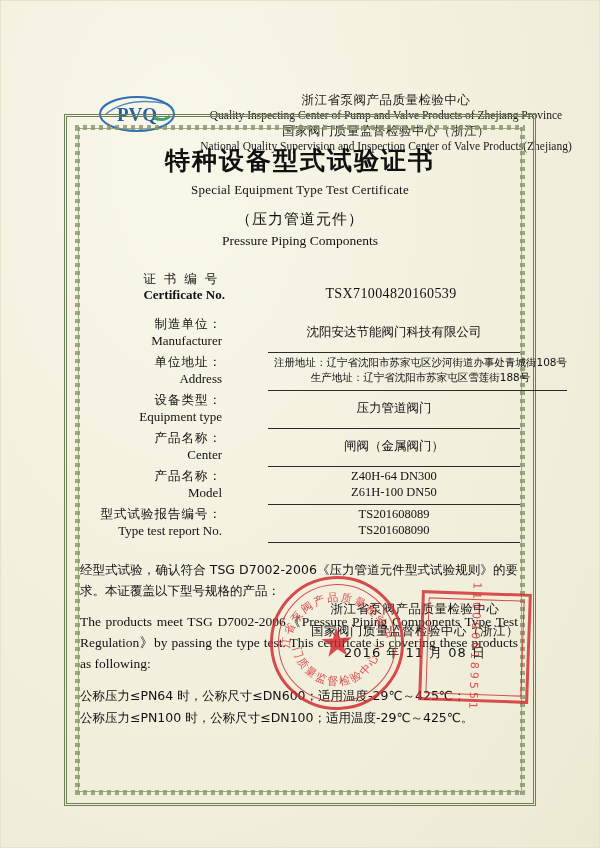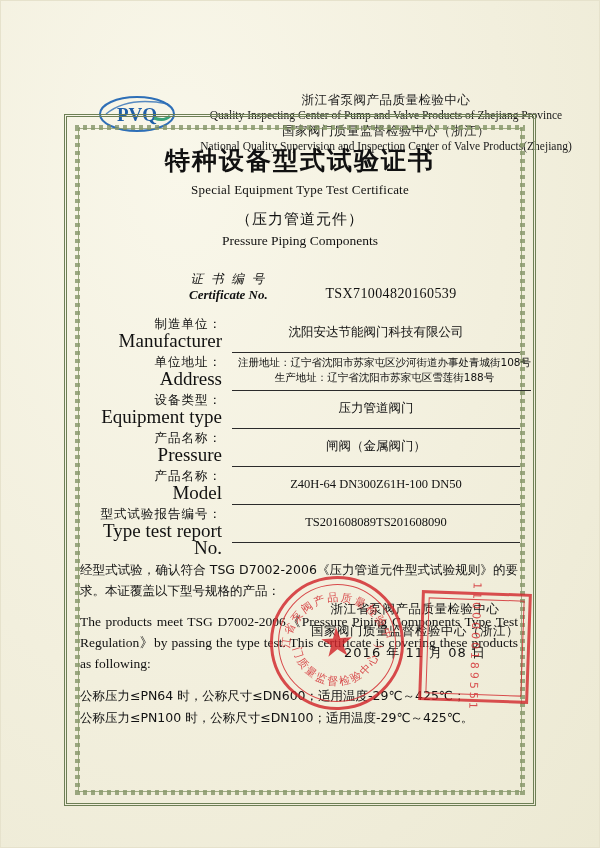--- a/index.html
+++ b/index.html
@@ -156,24 +156,23 @@
   }
 
   
   .certno-row {
     margin-top: 22px;
     display: flex;
     align-items: flex-end;
     justify-content: center;
   }
   .certno-label {
-    text-align: center;
+    text-align: left;
     width: 170px;
     padding-right: 12px;
-    font-style: italic;
   }
   .certno-label .cn {
     font-family: "DejaVu Sans", sans-serif;
     font-size: 12.5px;
     letter-spacing: 2px;
     color: #111;
     line-height: 16px;
   }
   .certno-label .en {
     font-family: "Liberation Serif", serif;
@@ -191,39 +190,40 @@
   }
 
   
   .fields {
     margin-top: 12px;
     width: 440px;
   }
   .field-row {
     display: flex;
     align-items: stretch;
+    gap: 36px;
   }
   .f-label {
     width: 152px;
     text-align: right;
     padding-right: 10px;
     box-sizing: border-box;
     flex: 0 0 152px;
   }
   .f-label .cn {
     font-family: "DejaVu Sans", sans-serif;
     font-size: 12.5px;
     color: #111;
     letter-spacing: 1px;
     line-height: 17px;
     display: block;
   }
   .f-label .en {
     font-family: "Liberation Serif", serif;
-    font-size: 19px;
+    font-size: 13px;
     color: #111;
     line-height: 17px;
     display: block;
   }
   .f-value {
     flex: 1 1 auto;
     border-bottom: 1px solid #2b2b2b;
     display: flex;
     align-items: center;
     justify-content: center;
@@ -248,21 +248,21 @@
     justify-content: center;
     text-align: left;
     padding-left: 6px;
   }
   .f-value.two-line .v {
     font-size: 10.5px;
     line-height: 15px;
     white-space: nowrap;
   }
   .f-value.centered-two {
-    flex-direction: row;
+    flex-direction: column;
     align-items: center;
     justify-content: center;
   }
   .row-h2 { height: 38px; }
 
   
   .para {
     margin-top: 16px;
     font-family: "DejaVu Sans", sans-serif;
     font-size: 12.5px;
@@ -441,21 +441,21 @@
           <span class="en">Equipment type</span>
         </div>
         <div class="f-value">
           <span class="v">压力管道阀门</span>
         </div>
       </div>
 
       <div class="field-row row-h2">
         <div class="f-label">
           <span class="cn">产品名称：</span>
-          <span class="en">Pressure</span>
+          <span class="en">Center</span>
         </div>
         <div class="f-value">
           <span class="v">闸阀（金属阀门）</span>
         </div>
       </div>
 
       <div class="field-row row-h2">
         <div class="f-label">
           <span class="cn">产品名称：</span>
           <span class="en">Model</span>

